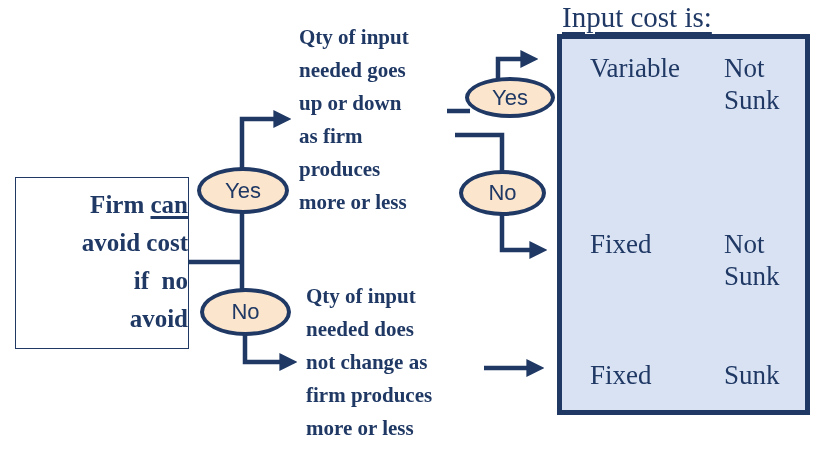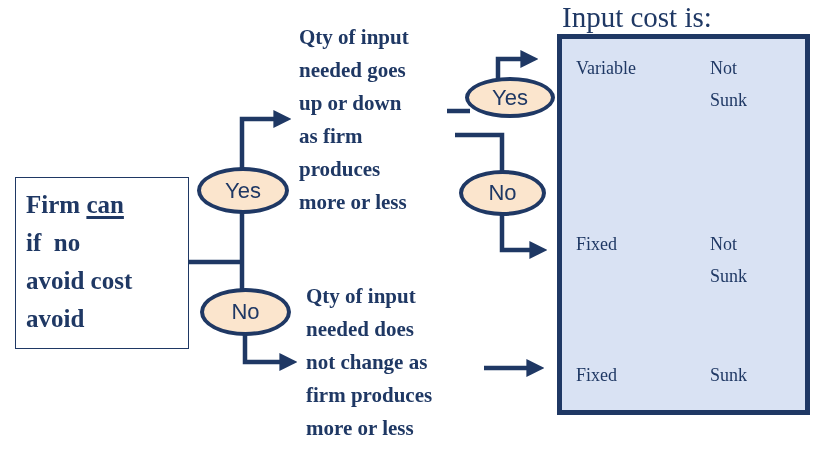--- a/index.html
+++ b/index.html
@@ -18,21 +18,21 @@
   .connectors path.line{stroke:var(--ink);stroke-width:4.5;fill:none;}
   .connectors .ah-path{fill:var(--ink);}
 
   
   .firm-box{
     position:absolute;left:15px;top:177px;width:174px;height:172px;
     background:#fff;border:1.5px solid var(--ink);
     padding:8px 0 0 10px;
     font-weight:bold;font-size:25px;line-height:38px;
   }
-  .firm-line{white-space:pre-wrap;}
+  .firm-line{white-space:pre-wrap;text-align:right;}
   .u-word{text-decoration:underline;text-decoration-thickness:2.5px;text-underline-offset:3px;}
 
   
   .ellipse{
     position:absolute;border:4px solid var(--ink);border-radius:50%;
     background:var(--ellipse-fill);
     display:flex;align-items:center;justify-content:center;
     font-family:"Liberation Sans",sans-serif;font-size:22px;color:var(--ink);
   }
   .el-yes1{left:197px;top:167px;width:92px;height:47px;}
@@ -44,28 +44,28 @@
   .q-text{
     position:absolute;font-weight:bold;font-size:21px;line-height:33px;
     white-space:pre-line;color:var(--ink);
   }
   .q-top{left:299px;top:21px;}
   .q-bottom{left:306px;top:280px;}
 
   
   .result-title{
     position:absolute;left:562px;top:0px;font-size:29px;line-height:34px;
-    text-decoration-thickness:2px;text-underline-offset:5px;
+    text-decoration:underline;text-decoration-thickness:2px;text-underline-offset:5px;
   }
   .result-box{
     position:absolute;left:557px;top:34px;width:253px;height:381px;
     background:var(--box-fill);border:5px solid var(--ink);
   }
-  .result-row{position:absolute;left:0;width:100%;display:flex;padding-left:14px;
-    font-size:18px;line-height:32px;}
+  .result-row{position:absolute;left:0;width:100%;display:flex;padding-left:28px;
+    font-size:27px;line-height:32px;}
   .row-1{top:13px;}
   .row-2{top:189px;}
   .row-3{top:320px;}
   .cell-type{width:134px;flex:0 0 auto;}
   .cell-sunk{white-space:pre-line;}
 </style>
 </head>
 <body>
 
 <div class="stage">
@@ -82,22 +82,22 @@
     <path class="line" d="M245 333 V362 H283" marker-end="url(#ah)"></path>
     <path class="line" d="M447 111 H470"></path>
     <path class="line" d="M498 80 V59 H524" marker-end="url(#ah)"></path>
     <path class="line" d="M455 135 H502 V172"></path>
     <path class="line" d="M502 214 V250 H533" marker-end="url(#ah)"></path>
     <path class="line" d="M484 368 H530" marker-end="url(#ah)"></path>
   </svg>
 
   <div class="firm-box">
     <div class="firm-line"><span>Firm </span><span class="u-word">can</span></div>
+    <div class="firm-line">avoid cost</div>
     <div class="firm-line">if  no</div>
-    <div class="firm-line">avoid cost</div>
     <div class="firm-line">avoid</div>
   </div>
 
   <div class="ellipse el-yes1">
     <span>Yes</span>
   </div>
   <div class="ellipse el-no1">
     <span>No</span>
   </div>
   <div class="ellipse el-yes2">

